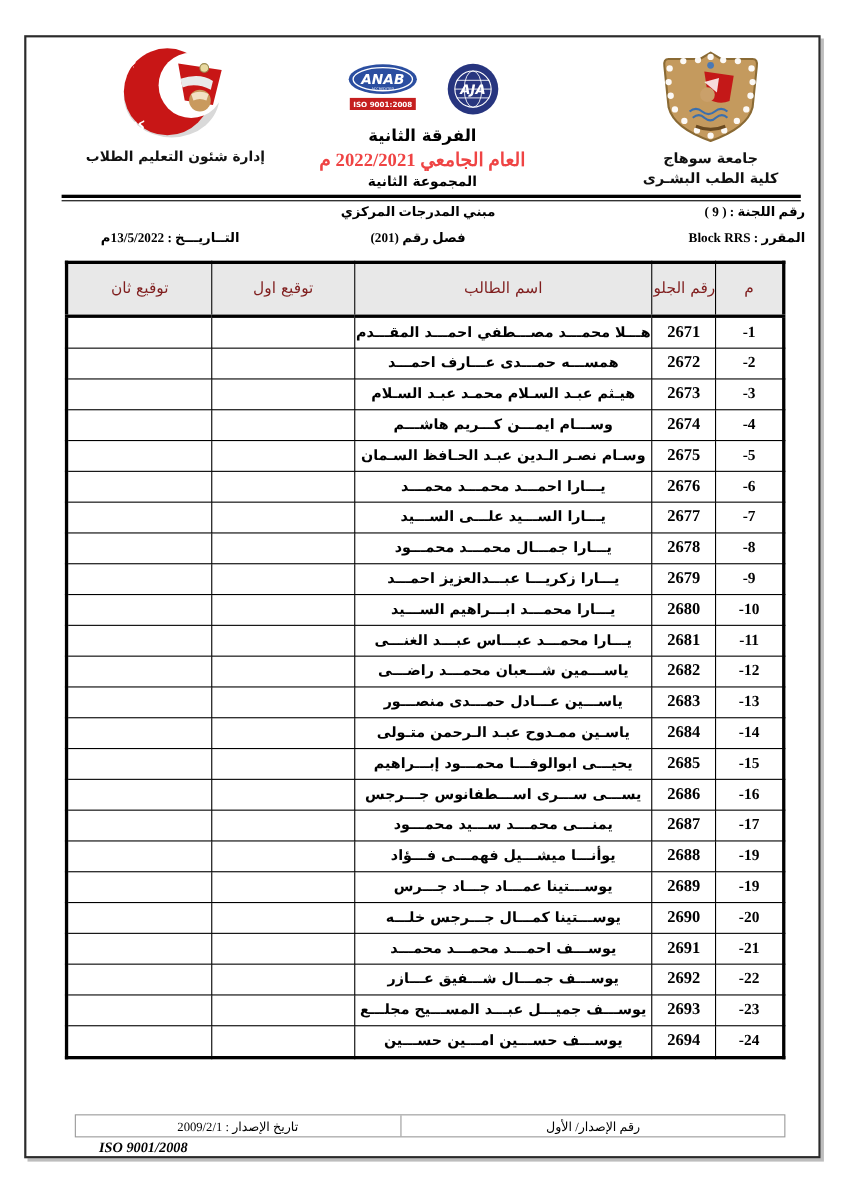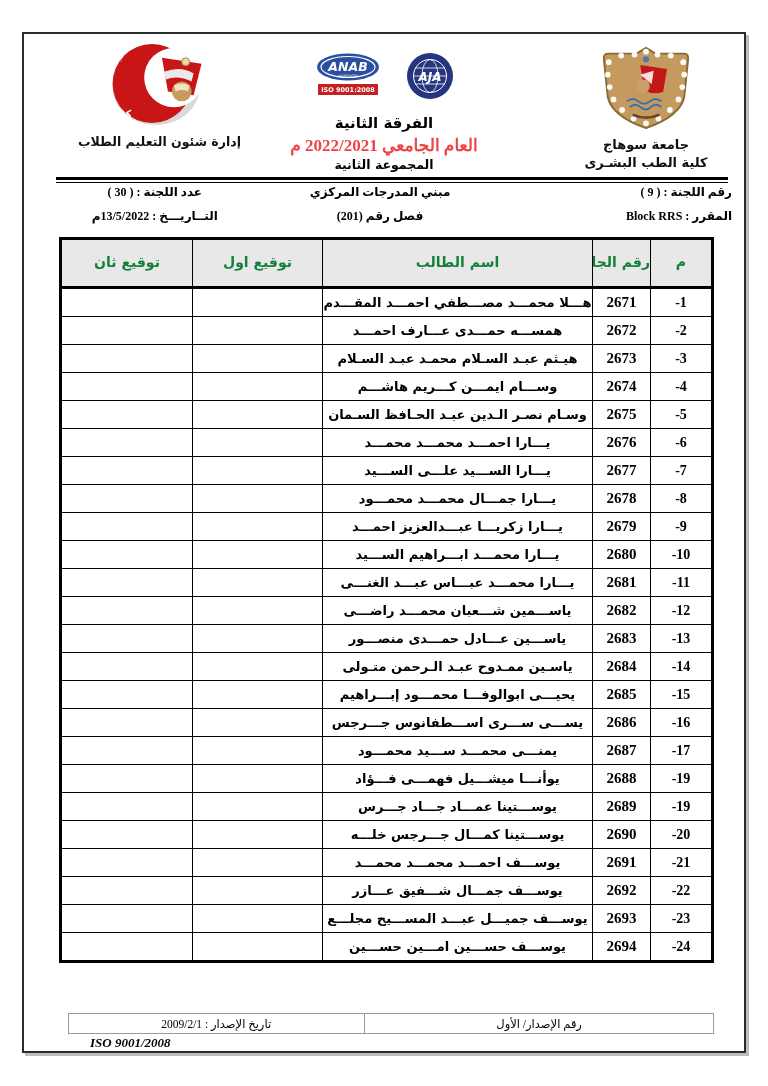--- a/index.html
+++ b/index.html
@@ -3,42 +3,42 @@
 <meta charset="utf-8">
 <style>
   html,body{margin:0;padding:0;background:#ffffff;}
   body{width:768px;height:1086px;position:relative;font-family:"DejaVu Sans",sans-serif;-webkit-font-smoothing:antialiased;}
   .page{position:absolute;left:22px;top:32px;width:720px;height:1017px;background:#fff;
         border:2px solid #2b2b2b;box-shadow:3px 3px 0 #bdbdbd;direction:rtl;}
   
   .hdr-right{position:absolute;right:16px;top:12px;width:164px;text-align:center;}
   .hdr-right .uni-lines{margin-top:2px;font-weight:bold;font-size:13px;line-height:1.35;color:#111;}
   .hdr-center{position:absolute;left:50%;top:18px;transform:translateX(-50%);width:320px;text-align:center;direction:rtl;}
-  .logo-row{display:flex;justify-content:center;align-items:flex-start;gap:25px;direction:ltr;height:58px;}
+  .logo-row{display:flex;justify-content:center;align-items:center;gap:25px;direction:ltr;height:58px;}
   .title1{font-weight:bold;font-size:15px;margin-top:4px;color:#000;}
   .title2{font-weight:bold;font-size:17px;margin-top:3px;color:#ef4444;font-family:Liberation Serif, serif;}
   .title3{font-weight:bold;font-size:12.5px;margin-top:1px;color:#000;}
   .hdr-left{position:absolute;left:28px;top:8px;width:215px;text-align:center;}
   .dept-line{font-weight:bold;font-size:12.5px;margin-top:4px;color:#111;}
   .code-line{font-weight:bold;font-size:14px;direction:ltr;font-family:"Liberation Serif","DejaVu Sans",serif;color:#111;}
   
   .rule{position:absolute;left:32px;top:143px;width:672px;height:2px;border-top:3px solid #000;border-bottom:1px solid #000;}
   
   .info-row{position:absolute;right:6px;left:10px;display:flex;direction:rtl;font-weight:bold;font-size:12px;color:#000;
             font-family:"Liberation Serif","DejaVu Sans",serif;}
   .info-row .c1{flex:0 0 36%;text-align:right;padding-right:6px;}
   .info-row .c2{flex:0 0 28%;text-align:center;}
   .info-row .c3{flex:0 0 36%;text-align:center;}
   .ir-a{top:151px;} .ir-b{top:175px;}
   
   .tbl-wrap{position:absolute;left:38px;top:203px;width:652px;}
   table.main{border-collapse:collapse;width:652px;direction:rtl;table-layout:fixed;}
   table.main td,table.main th{border:1px solid #000;padding:0;overflow:hidden;white-space:nowrap;}
   table.main{border:3px solid #000;}
-  table.main thead th{background:#e8e8e8;height:46px;font-weight:bold;font-size:14px;color:#15803d;
+  table.main thead th{background:#e8e8e8;height:46px;font-weight:normal;font-size:14px;color:#7f1d1d;
       border-bottom:3px solid #000;line-height:1.1;}
   th.h-seat{font-size:13px;white-space:normal;}
   table.main tbody td{height:27px;}
   td.c-index{text-align:center;font-weight:bold;font-size:14px;font-family:"Liberation Serif","DejaVu Sans",serif;direction:rtl;}
   td.c-seat{text-align:center;font-weight:bold;font-size:15px;font-family:"Liberation Serif","DejaVu Sans",serif;}
   td.c-name{text-align:center;font-weight:bold;font-size:13px;padding:0 5px;}
   
   .ftr-table{position:absolute;left:44px;top:979px;width:644px;height:19px;display:flex;direction:rtl;
              border:1px solid #9a9a9a;font-size:11.5px;color:#000;
              font-family:"Liberation Serif","DejaVu Sans",serif;}
@@ -130,21 +130,20 @@
       <text x="42" y="76" font-size="10.5" font-weight="bold" fill="#ffffff" transform="rotate(-10 42 76)">كلية الطب</text>
     </svg>
     <div class="dept-line">إدارة شئون التعليم الطلاب</div>
   </div>
 
   <div class="rule"></div>
 
   <div class="info-row ir-a">
     <span class="c1">رقم اللجنة : ( 9 )</span>
     <span class="c2">مبني المدرجات المركزي</span>
-    <span class="c3">عدد اللجنة : ( 30 )</span>
   </div>
   <div class="info-row ir-b">
     <span class="c1">المقرر :  Block RRS</span>
     <span class="c2">فصل رقم (201)</span>
     <span class="c3">التــاريـــخ : 13/5/2022م</span>
   </div>
 
   <div class="tbl-wrap">
     <table class="main">
       <colgroup>

